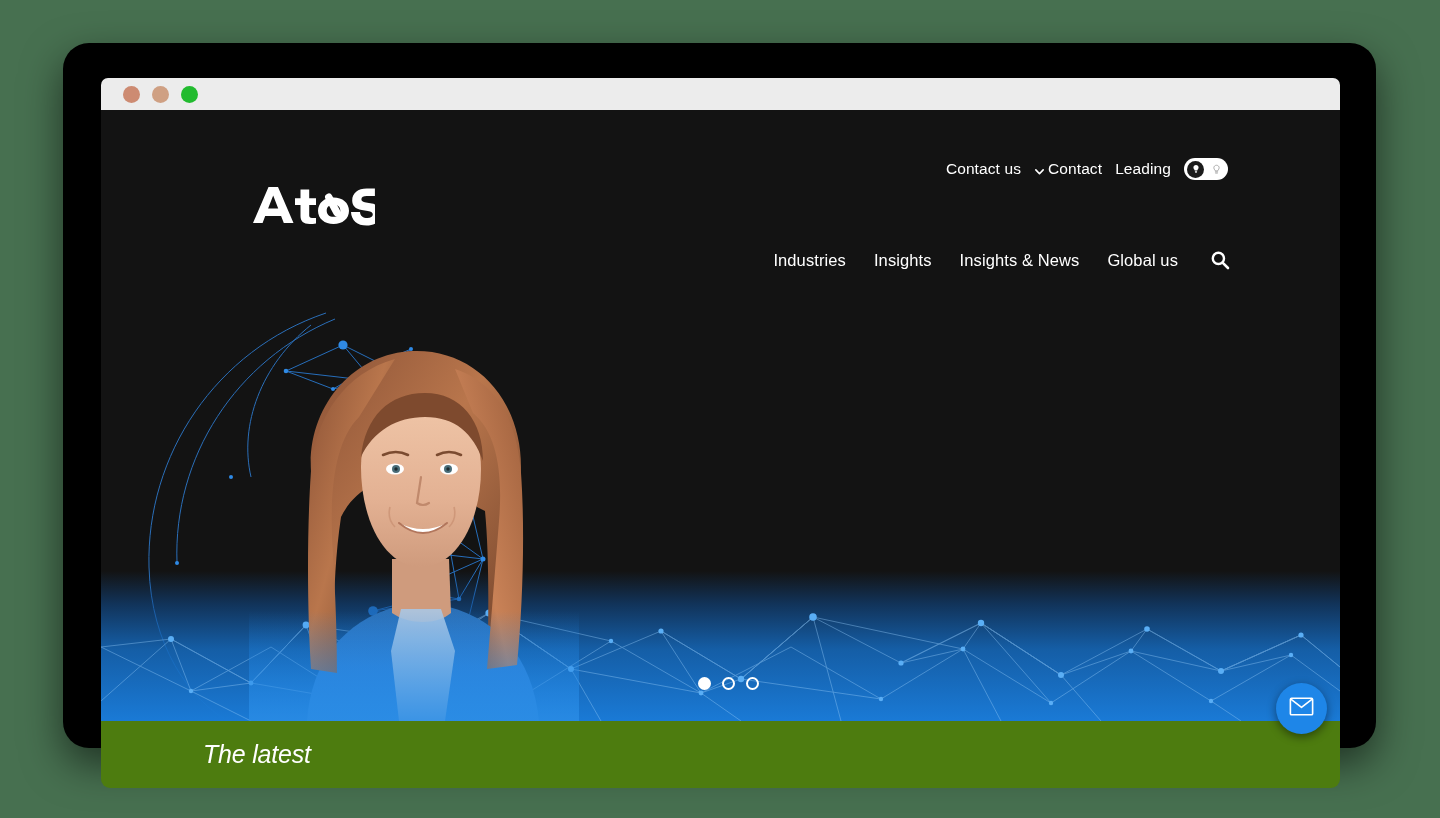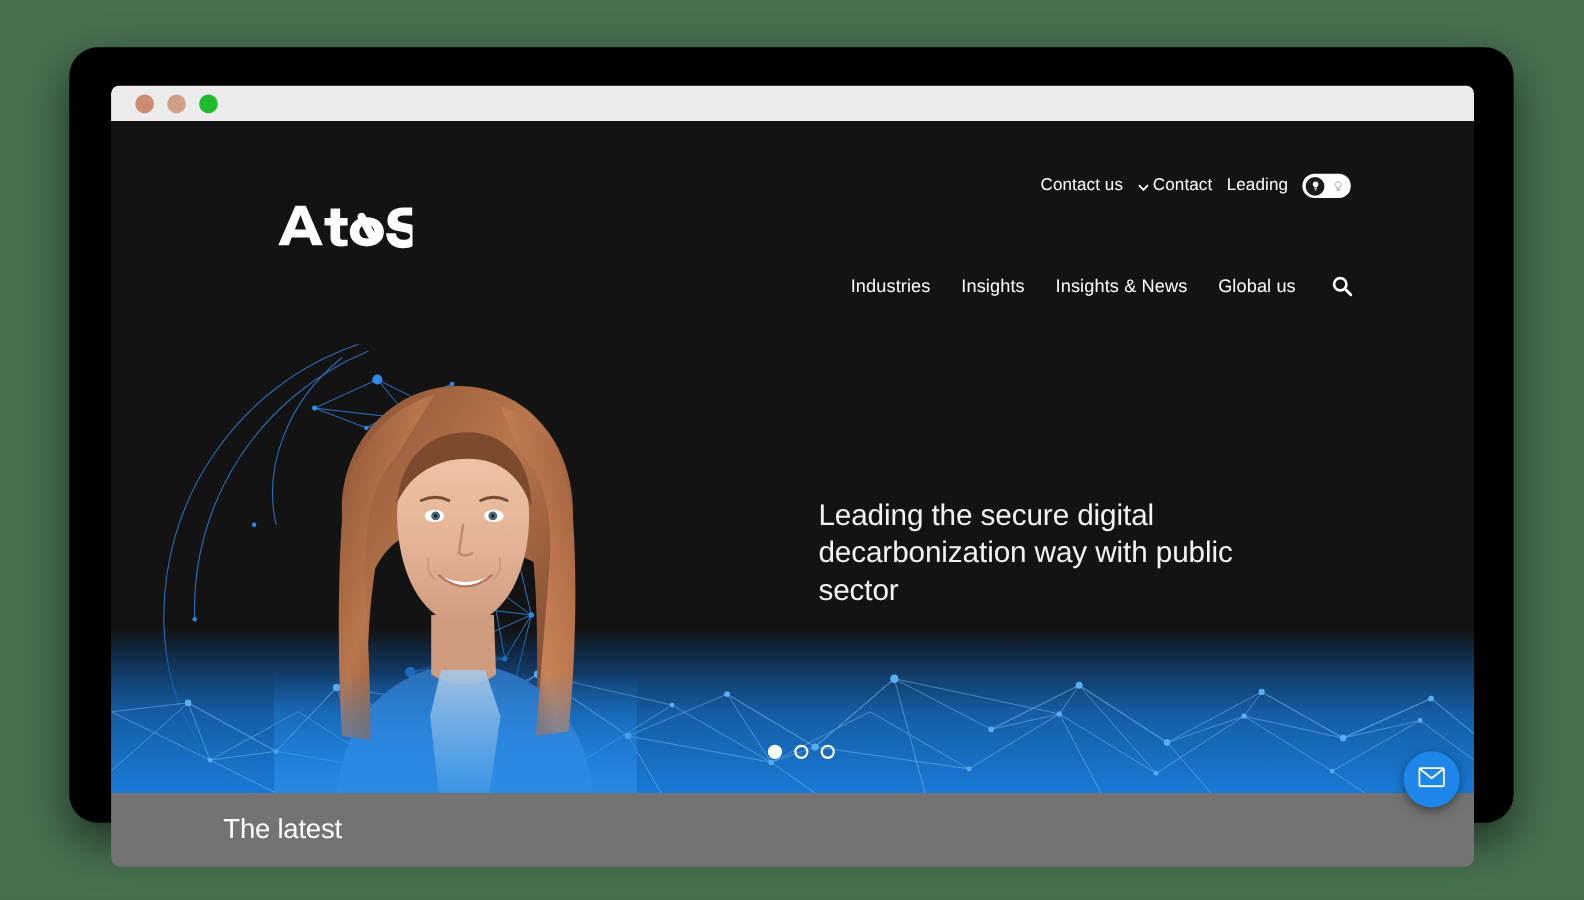--- a/index.html
+++ b/index.html
@@ -122,23 +122,23 @@
   .dot{
     width:13px; height:13px; border-radius:50%;
     border:2px solid #fff; background:transparent; cursor:pointer;
   }
   .dot.active{ background:#fff; }
 
   
   #latest-bar{
     position:absolute; left:38px; top:678px;
     width:1239px; height:67px;
-    background:#737373;
+    background:#4d7c0f;
     border-radius:0 0 9px 9px;
-    display:flex; align-items:center;
+    display:flex; align-items:center;font-style:italic;
   }
   #latest-title{
     color:#fff; font-size:25px; font-weight:400;
     margin-left:102px; letter-spacing:-.2px;
   }
 
   
   #contact-fab{
     position:absolute; left:1213px; top:640px;
     width:51px; height:51px; border-radius:50%;
@@ -391,21 +391,20 @@
         <a class="nav-link">Global us</a>
         <span id="search-btn">
           <svg width="20" height="20" viewBox="0 0 20 20">
             <circle cx="8.4" cy="8.4" r="5.6" stroke="#fff" stroke-width="2.4" fill="none"></circle>
             <path d="M12.8 12.8 L18 18" stroke="#fff" stroke-width="2.6" stroke-linecap="round"></path>
           </svg>
         </span>
       </nav>
 
       <div id="hero-copy">
-        <p id="hero-sub">Leading the secure digital decarbonization way with public sector</p>
       </div>
 
       <div id="carousel-dots">
         <span class="dot active"></span>
         <span class="dot"></span>
         <span class="dot"></span>
       </div>
 
     </section>
   </div>

